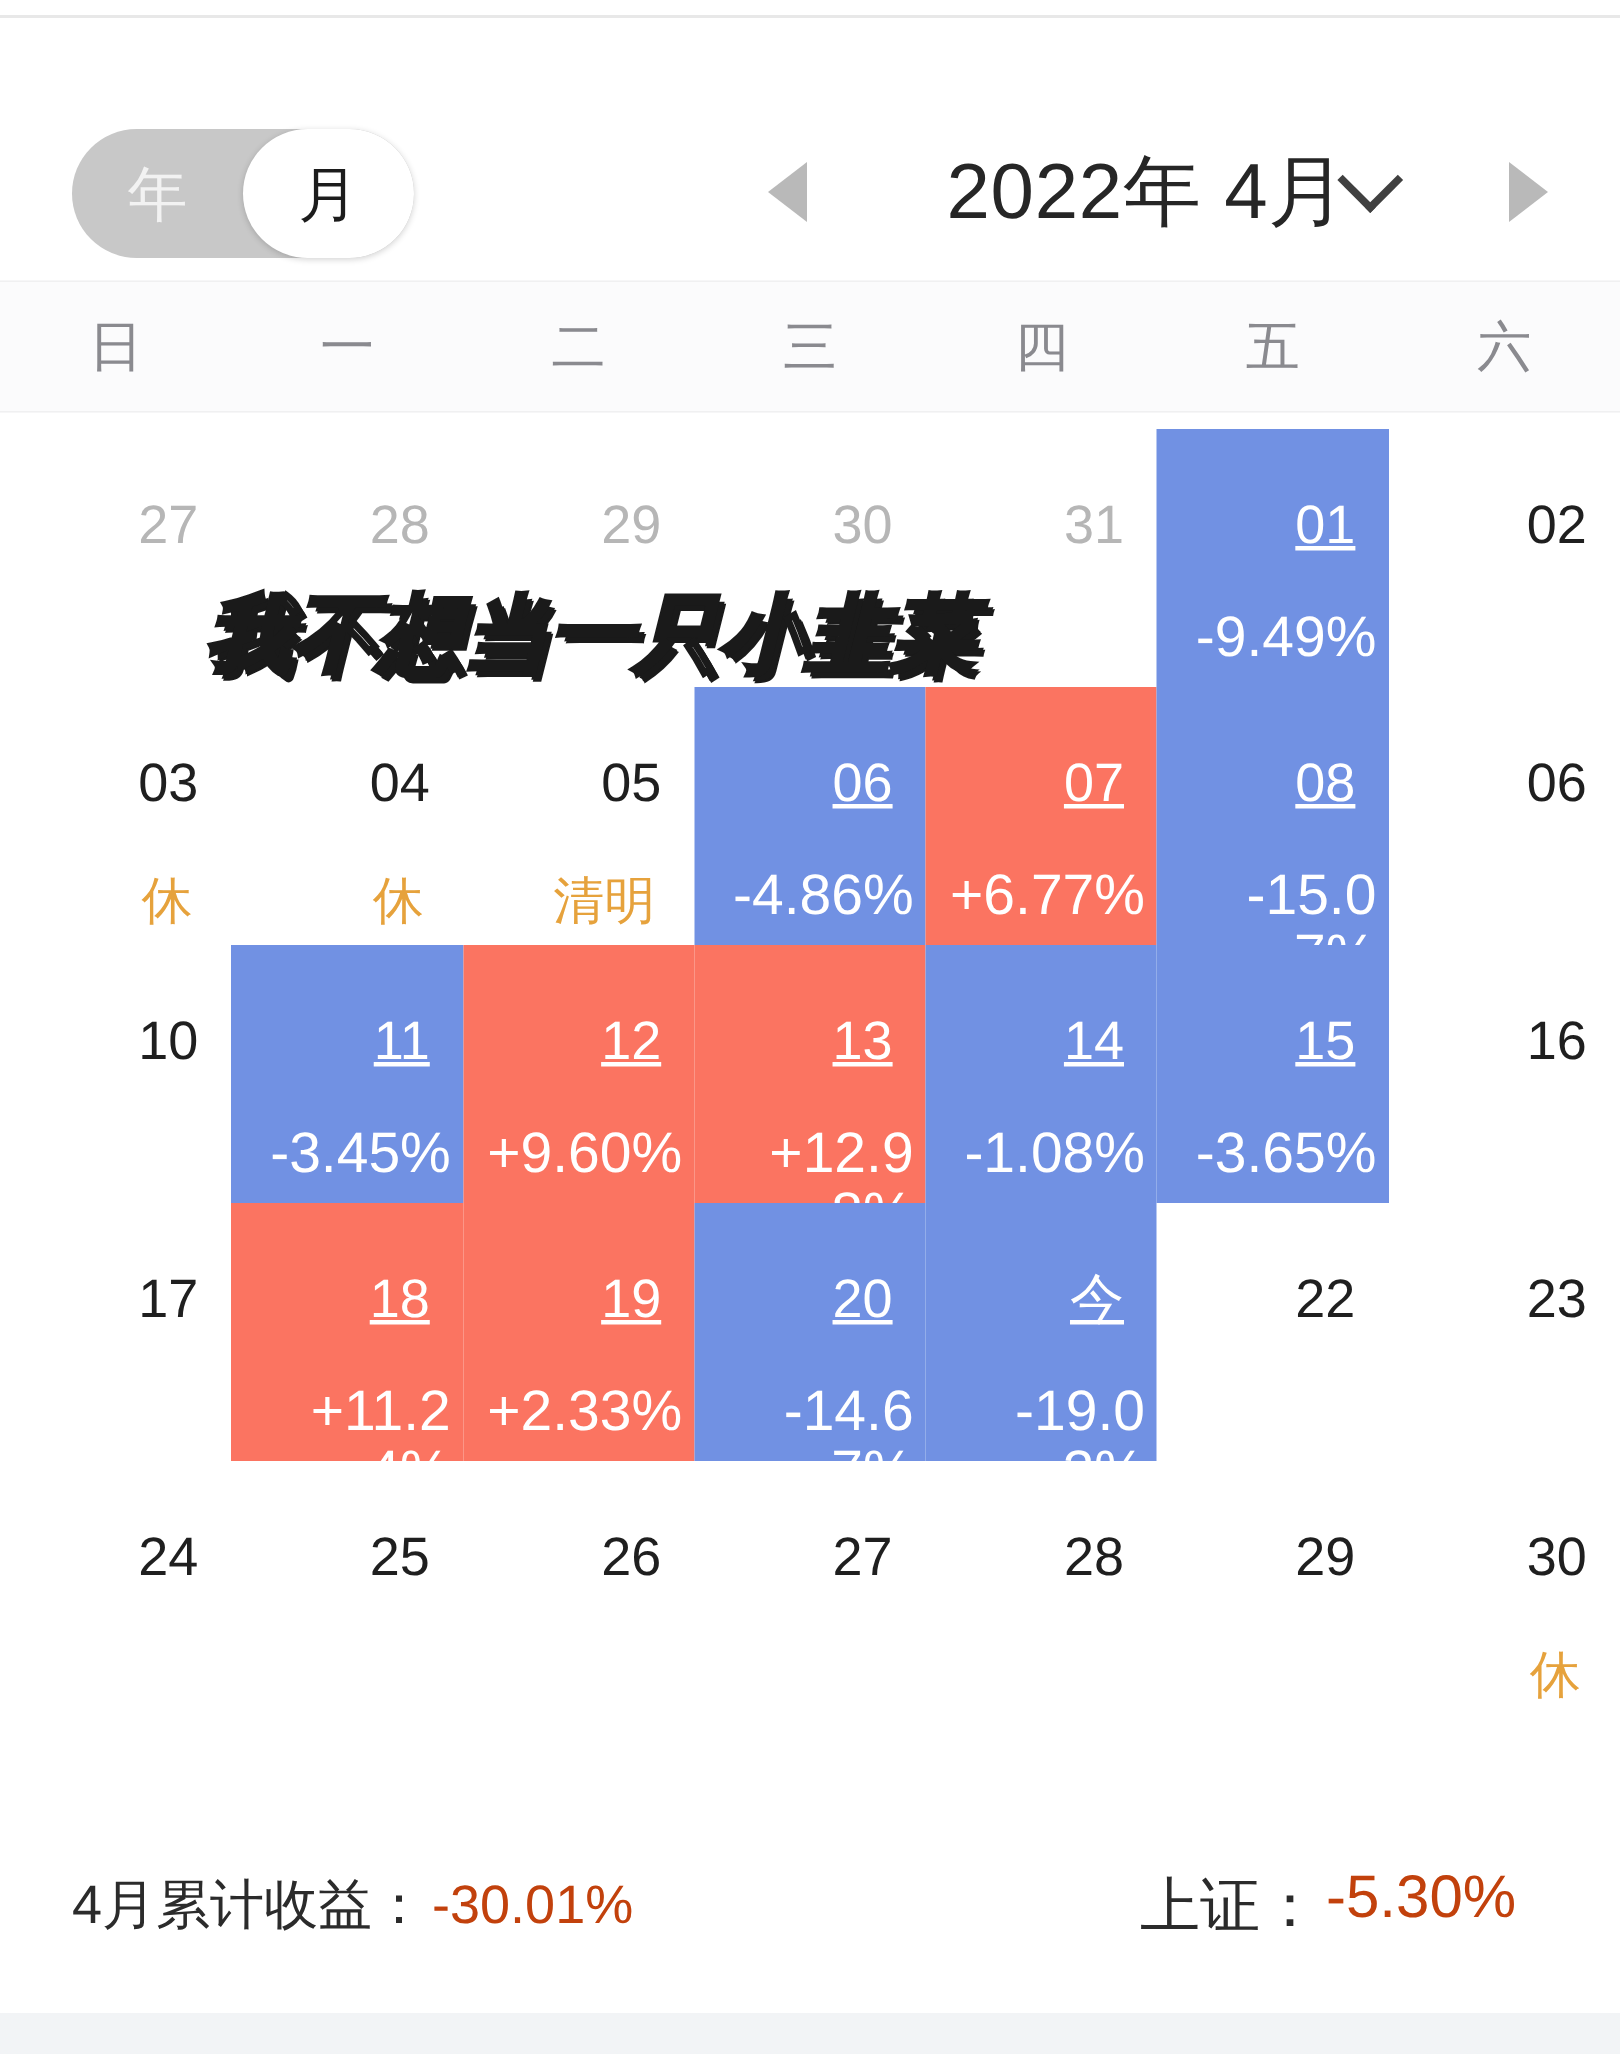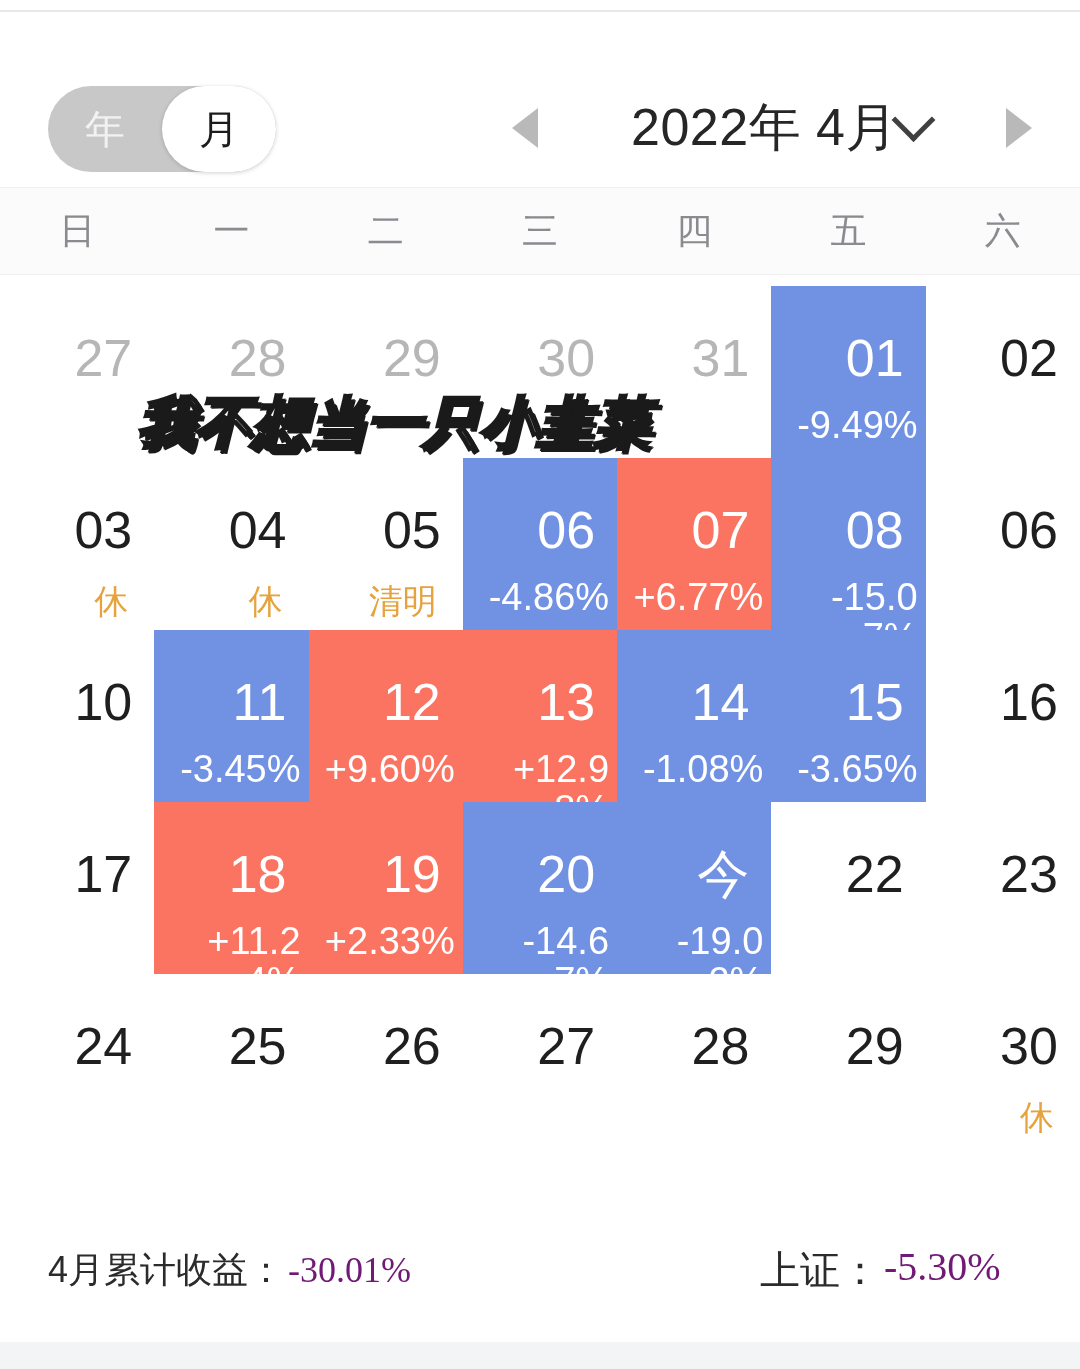--- a/index.html
+++ b/index.html
@@ -147,27 +147,27 @@
     width: 100%;
     height: 100%;
   }
   .cell.blue .fill { background: #7191e3; }
   .cell.red  .fill { background: #fb7461; }
 
   .daynum {
     position: absolute;
     top: 46px;
     right: 22px;
-    font-size: 52px;
+    font-size: 36px;
     color: #1f1f1f;
     line-height: 1;
     margin-left: 36px;
   }
   .cell.muted .daynum { color: #b6b6b6; }
-  .cell.blue .daynum, .cell.red .daynum { color: #ffffff; }
+  .cell.blue .daynum, .cell.red .daynum { color: #ffffff; text-decoration: underline; }
 
   .pct {
     position: absolute;
     top: 120px;
     right: 8px;
     left: 6px;
     text-align: right;
     font-size: 38px;
     color: #ffffff;
     line-height: 1.05;
@@ -222,21 +222,21 @@
   }
   .foot-right {
     position: absolute;
     left: 760px;
     display: flex;
     align-items: flex-start;
     font-size: 40px;
     color: #2b2b2b;
     white-space: nowrap;
   }
-  .foot-val { color: #701a75; margin-left: 4px; font-family: Liberation Serif, serif; }
+  .foot-val { color: #c2410c; margin-left: 4px; }
 
   .bottom-band {
     position: absolute;
     left: 0;
     top: 1342px;
     width: 1080px;
     height: 27px;
     background: #f2f4f6;
   }
 </style>

